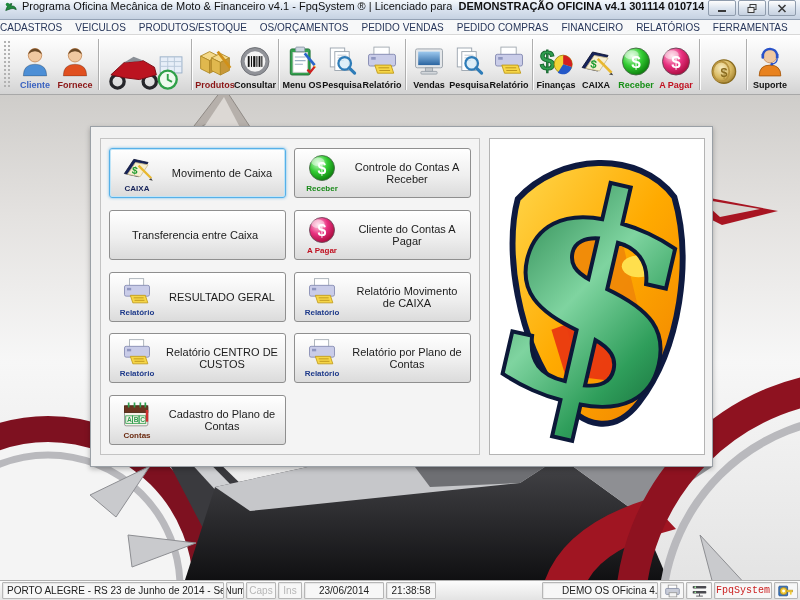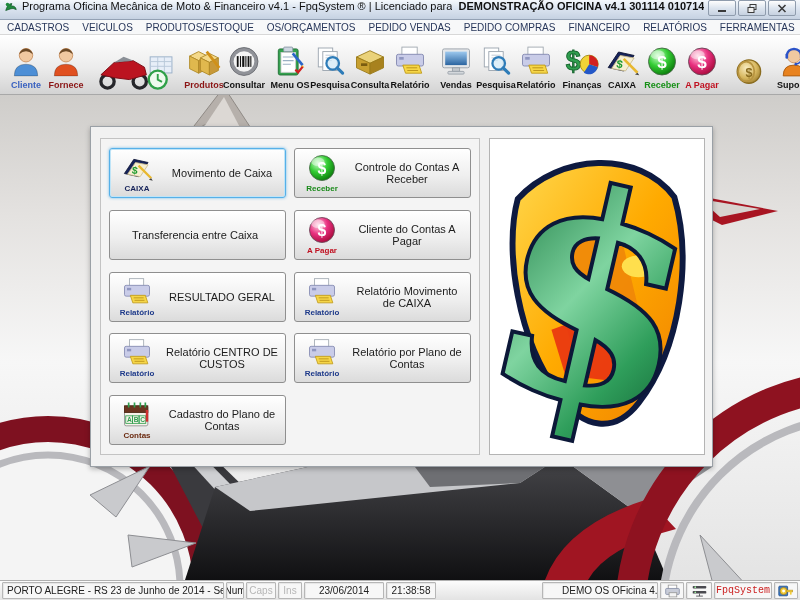--- a/index.html
+++ b/index.html
@@ -12,21 +12,21 @@
     display:flex;align-items:flex-start;gap:4px;padding:0 4px;font-size:11px;color:#101010;}
   .title-text{white-space:nowrap;overflow:hidden;}
   .title-licensee{font-weight:bold;margin-left:3px;}
   .win-buttons{margin-left:auto;display:flex;gap:2px;}
   .win-btn{width:26px;height:14px;border:1px solid #8f9cad;border-radius:2px;
     background:linear-gradient(#fefefe,#dde5ef 50%,#c7d2e1);display:flex;align-items:center;justify-content:center;}
 
   
   .menubar{position:absolute;top:20px;left:0;width:800px;height:15px;box-sizing:border-box;
     background:#f7f8f9;border-bottom:1px solid #d8d8d8;display:flex;align-items:center;gap:13px;
-    padding:0 7px;font-size:10px;color:#27365a;}
+    padding:0 0;font-size:10px;color:#27365a;}
   .menu-item{white-space:nowrap;cursor:default;}
 
   
   .toolbar{position:absolute;top:35px;left:0;width:800px;height:60px;box-sizing:border-box;
     background:linear-gradient(#ffffff,#ececec 55%,#d3d3d3);border-bottom:1px solid #a8a8a8;
     display:flex;align-items:stretch;padding:1px 0;}
   .tb-grip{width:9px;margin:4px 1px 4px 3px;
     background-image:radial-gradient(#b2b2b2 1px,transparent 1.1px);background-size:4px 4px;}
   .tb-group{display:flex;align-items:stretch;padding:0 2px;}
   .tb-sep{width:1px;background:#aeaeae;margin:3px 1px;box-shadow:1px 0 0 rgba(255,255,255,.9);}
@@ -433,28 +433,20 @@
         <span class="ic">
             <svg width="36" height="33" viewBox="0 0 40 36">
               <use href="#i-search"></use>
             </svg>
           </span>
         <span class="tb-label">Pesquisa</span>
       </span>
       <span class="tb-btn">
         <span class="ic">
             <svg width="36" height="33" viewBox="0 0 40 36">
-              <use href="#i-drawer"></use>
-            </svg>
-          </span>
-        <span class="tb-label">Consulta</span>
-      </span>
-      <span class="tb-btn">
-        <span class="ic">
-            <svg width="36" height="33" viewBox="0 0 40 36">
               <use href="#i-printer"></use>
             </svg>
           </span>
         <span class="tb-label">Relatório</span>
       </span>
     </span>
     <span class="tb-sep"></span>
 
     <span class="tb-group">
       <span class="tb-btn">

